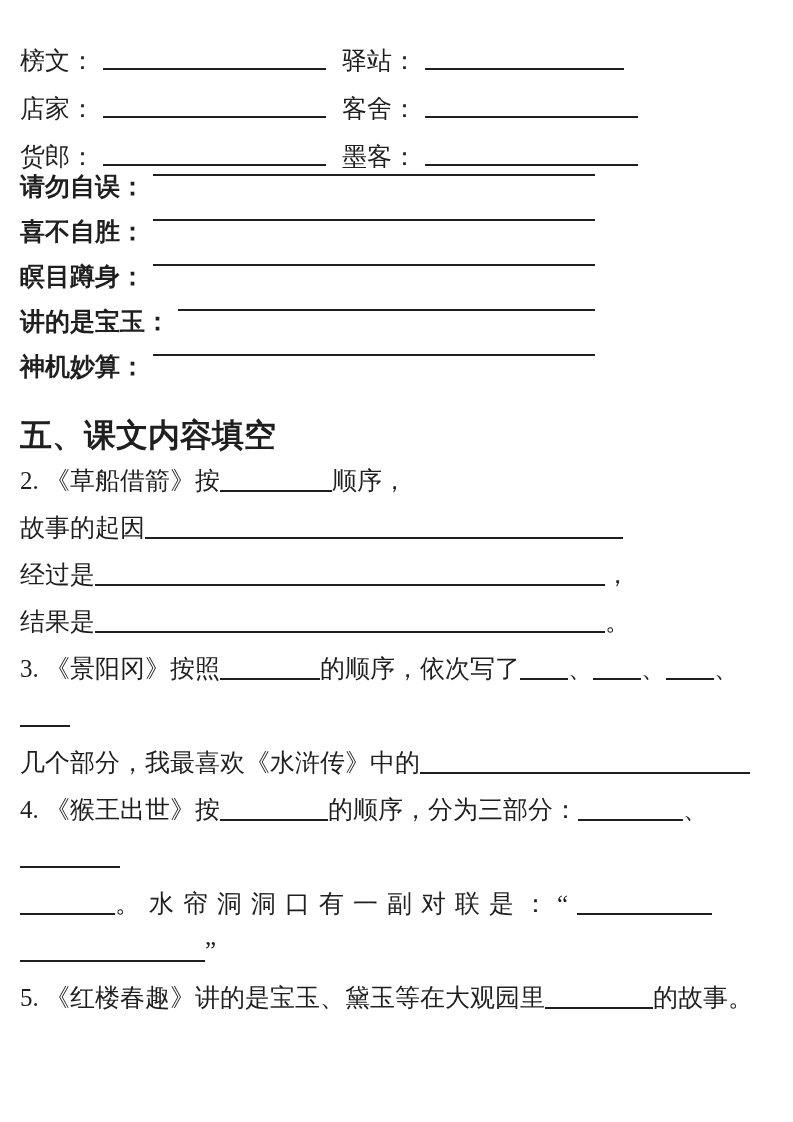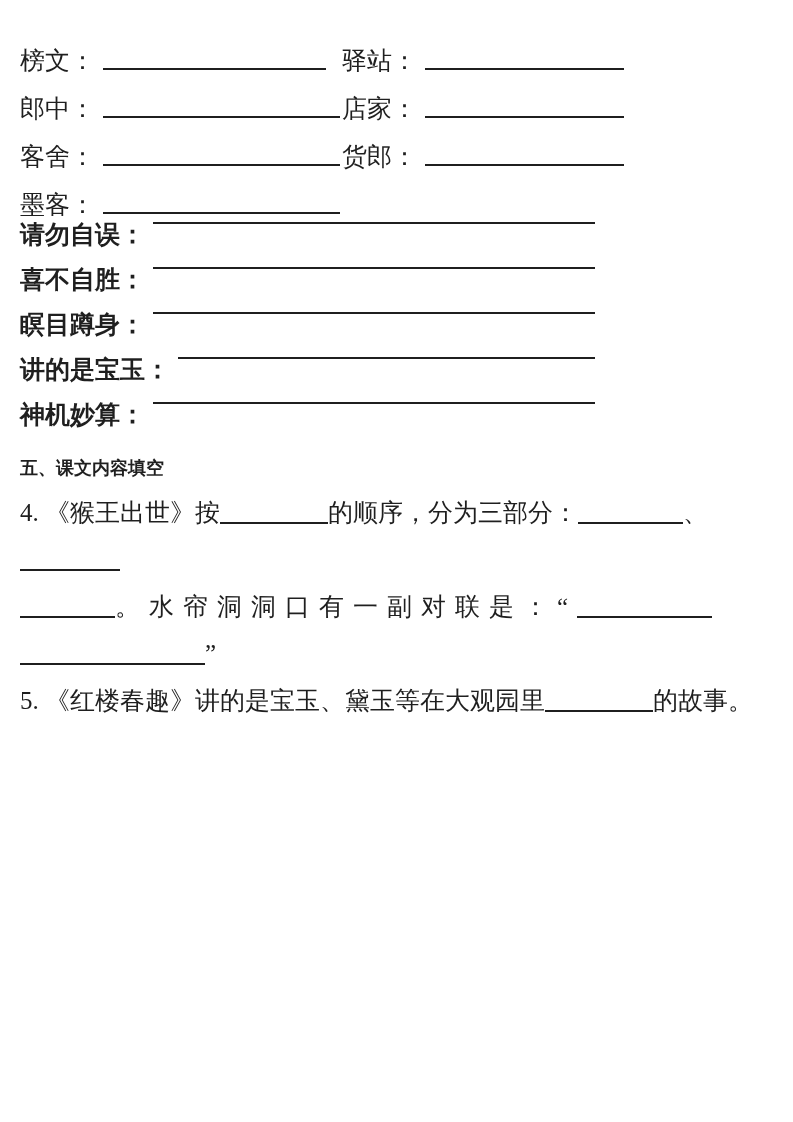--- a/index.html
+++ b/index.html
@@ -28,22 +28,22 @@
     text-decoration-color:var(--red);
     text-decoration-thickness:2.5px;
   }
 
   
   .irow { display:flex; align-items:flex-start; height:45px; width:577px; padding-bottom:5px;font-weight:bold; }
 
   
   .heading {
     font-family:"Liberation Sans","DejaVu Sans",sans-serif;
-    font-weight:bold; font-size:18px;
-    height:42px; margin-top:0;
+    font-weight:bold; font-size:32px;
+    height:42px; margin-top:16px;
     display:flex; align-items:center;
   }
 
   
   .para { line-height:47px; margin:0; }
   .blank {
     display:inline-block; height:20px;
     border-bottom:2px solid var(--ink);
     vertical-align:-3px;
   }
@@ -59,24 +59,20 @@
 <div class="sheet">
 
   <div class="vocab">
     <div class="vcell left">
       <span class="label"><span>榜文</span><span>：</span></span>
       <span class="line"></span>
     </div>
 
     <div class="vcell left">
       <span class="label"><span>驿站</span><span>：</span></span>
-      <span class="line"></span>
-    </div>
-    <div class="vcell">
-      <span class="label"><span>郎中</span><span>：</span></span>
       <span class="line"></span>
     </div>
 
     <div class="vcell left">
       <span class="label"><span>店家</span><span>：</span></span>
       <span class="line"></span>
     </div>
     <div class="vcell">
       <span class="label"><span>客舍</span><span>：</span></span>
       <span class="line"></span>
@@ -111,21 +107,31 @@
     </div>
     <div class="irow">
       <span class="label"><span>神机妙算</span><span>：</span></span>
       <span class="line"></span>
     </div>
   </div>
 
   <div class="heading">五、课文内容填空</div>
 
 
+  <p class="para">
+    <span>2. 《草船借箭》按</span><span class="blank w112"></span><span>顺序，</span><br>
+    <span>故事的起因</span><span class="blank w478"></span><br>
+    <span>经过是</span><span class="blank w510"></span><span>，</span><br>
+    <span>结果是</span><span class="blank w510"></span><span>。</span>
+  </p>
 
+  <p class="para">
+    <span>3. 《景阳冈》按照</span><span class="blank w100"></span><span>的顺序，依次写了</span><span class="blank w48"></span><span>、</span><span class="blank w48"></span><span>、</span><span class="blank w48"></span><span>、</span><span class="blank w50"></span><br>
+    <span>几个部分，我最喜欢《水浒传》中的</span><span class="blank w330"></span>
+  </p>
 
   <p class="para">
     <span>4. 《猴王出世》按</span><span class="blank w108"></span><span>的顺序，分为三部分：</span><span class="blank w105"></span><span>、</span><span class="blank w100"></span><br>
     <span class="blank w95"></span><span class="spaced">。水帘洞洞口有一副对联是：“</span><span class="blank w135"></span><br>
     <span class="blank w185"></span><span>”</span>
   </p>
 
   <p class="para">
     <span>5. 《红楼春趣》讲的是宝玉、黛玉等在大观园里</span><span class="blank w108"></span><span>的故事。</span>
   </p>

